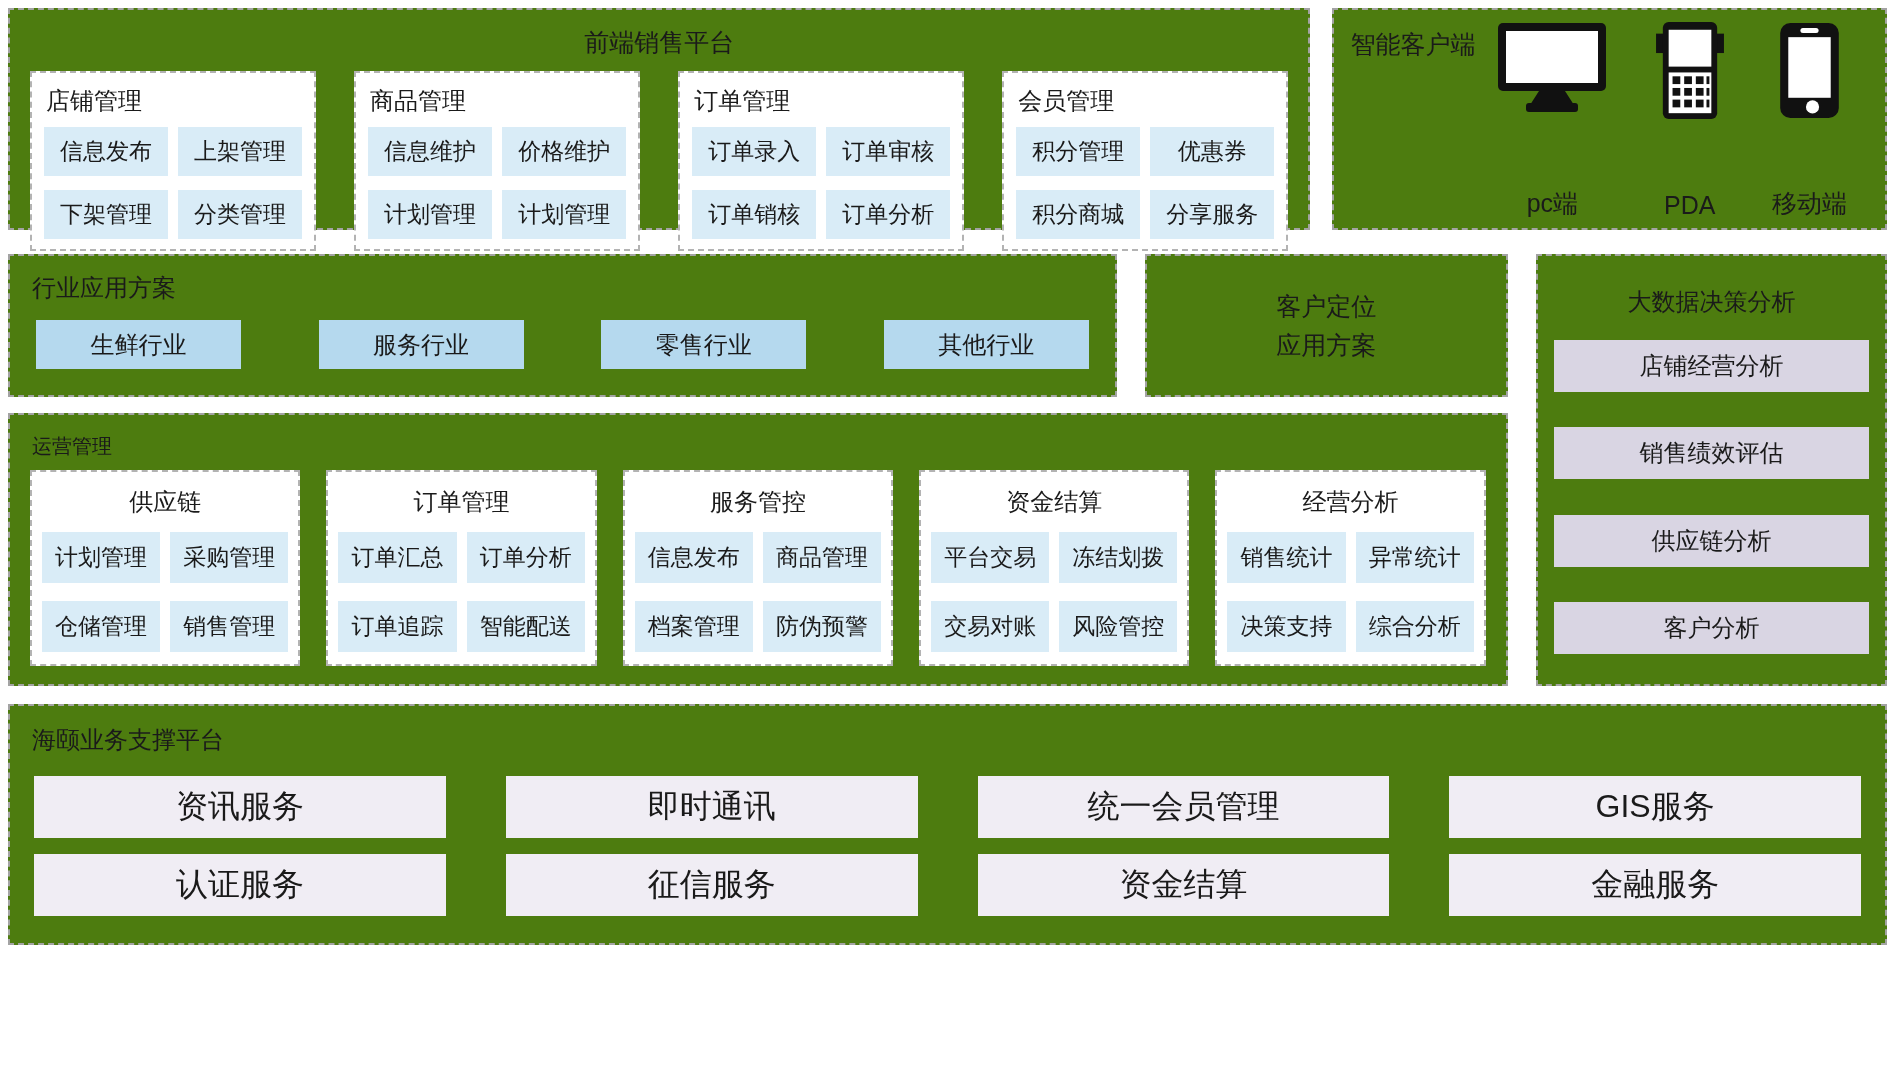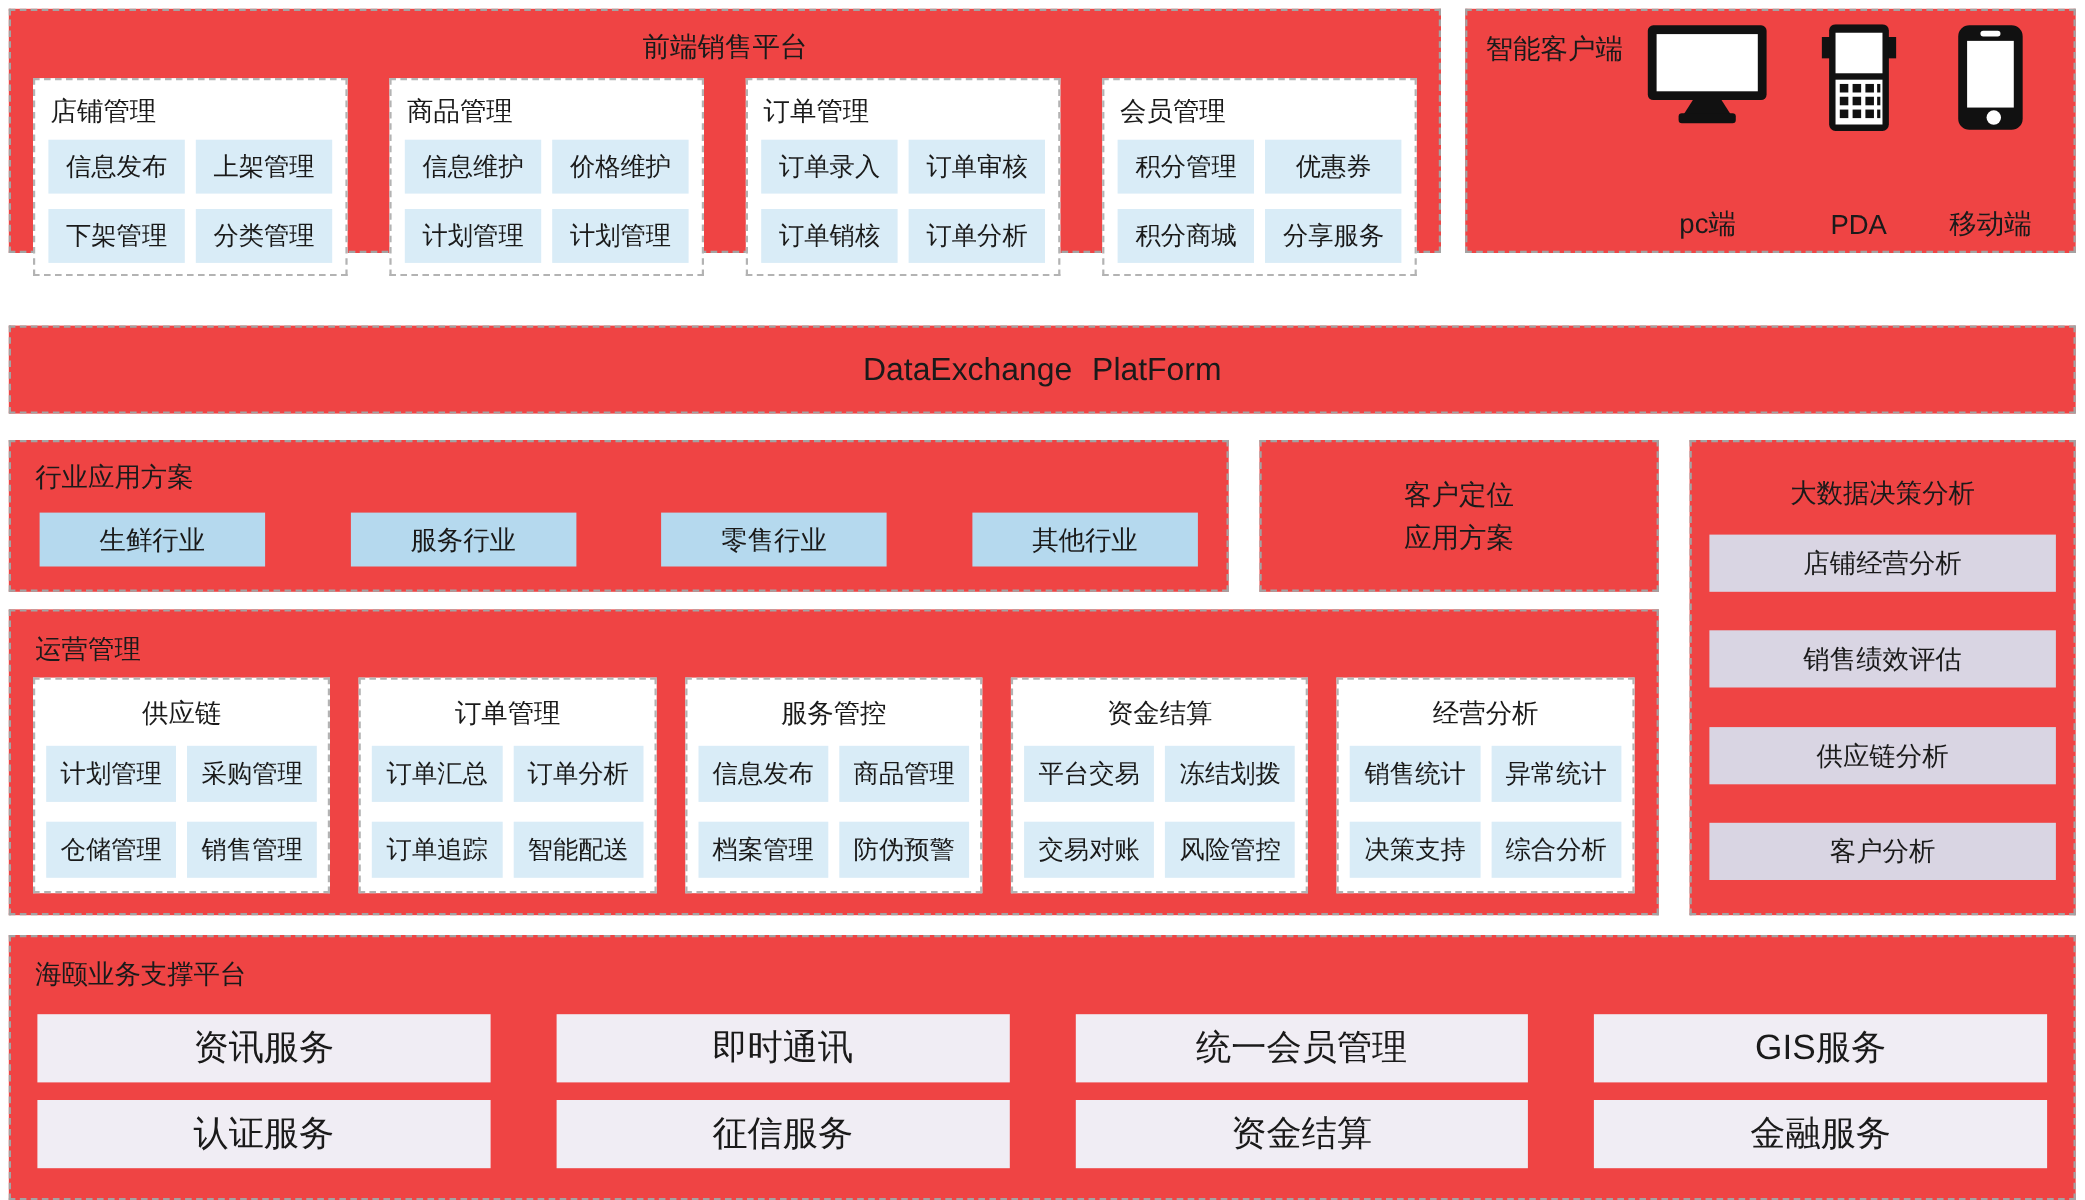--- a/index.html
+++ b/index.html
@@ -4,21 +4,21 @@
 <style>
   * { box-sizing: border-box; }
   html,body { margin:0; padding:0; background:#fff; }
   body {
     width:1895px; height:1091px;
     font-family:"Liberation Sans","DejaVu Sans",sans-serif;
     color:#1a1a1a;
   }
   .page { width:1895px; height:1091px; padding:8px; }
 
-  .dashed { border:2px dashed #a3a3a3; background:#ef4444; }
+  .dashed { border:2px dashed #a3a3a3; background:#4d7c0f; }
   .dashed-inner { border:2px dashed #b3b3b3; background:#fff; }
 
   
   .row-a { display:flex; gap:22px; height:222px; }
   .front-platform { flex:1322 0 0; padding:4px 12px; display:flex; flex-direction:column; }
   .fp-title { text-align:center; font-size:25px; margin:12px 0 12px; }
   .fp-groups { display:flex; gap:38px; padding:0 8px; flex:1; margin-bottom:12px; }
   .fp-group { flex:1; padding:4px 12px 10px; }
   .fp-group-title { font-size:24px; margin:8px 0 10px 2px; }
   .chip-grid { display:grid; grid-template-columns:1fr 1fr; gap:14px 10px; }
@@ -53,21 +53,21 @@
     width:205px; height:49px; background:#b5d9ee;
     display:flex; align-items:center; justify-content:center; font-size:24px;
   }
 
   .positioning {
     flex:376 0 0; display:flex; flex-direction:column;
     align-items:center; justify-content:center; gap:6px; font-size:25px;
   }
 
   .operations { flex:1; padding:4px 14px; display:flex; flex-direction:column; }
-  .ops-title { font-size:24px; margin:14px 0 10px 8px; }
+  .ops-title { font-size:20px; margin:14px 0 10px 8px; }
   .ops-groups { display:flex; gap:26px; padding:0 6px; flex:1; margin-bottom:14px; }
   .ops-group { flex:1; padding:4px 10px 12px; display:flex; flex-direction:column; }
   .ops-group-title { text-align:center; font-size:24px; margin:10px 0 14px; }
   .ops-group .chip-grid { gap:18px 10px; }
   .ops-group .chip { padding:10px 2px; }
 
   .bigdata { flex:322 0 0; padding:12px 16px; display:flex; flex-direction:column; }
   .bd-title { text-align:center; font-size:24px; margin:18px 0 4px; }
   .bd-items { flex:1; display:flex; flex-direction:column; justify-content:space-around; }
   .bd-chip {
@@ -191,23 +191,20 @@
               <circle cx="33" cy="84" r="6.5" fill="#fff"></circle>
             </svg>
           </span>
           <span class="device-label">移动端</span>
         </div>
 
       </div>
     </div>
   </div>
 
-  <div class="band dashed">
-    <span>DataExchange PlatForm</span>
-  </div>
 
   <div class="mid">
     <div class="mid-left">
 
       <div class="row-c">
         <div class="industry dashed">
           <div class="industry-title">行业应用方案</div>
           <div class="industry-buttons">
             <div class="industry-button">生鲜行业</div>
             <div class="industry-button">服务行业</div>

